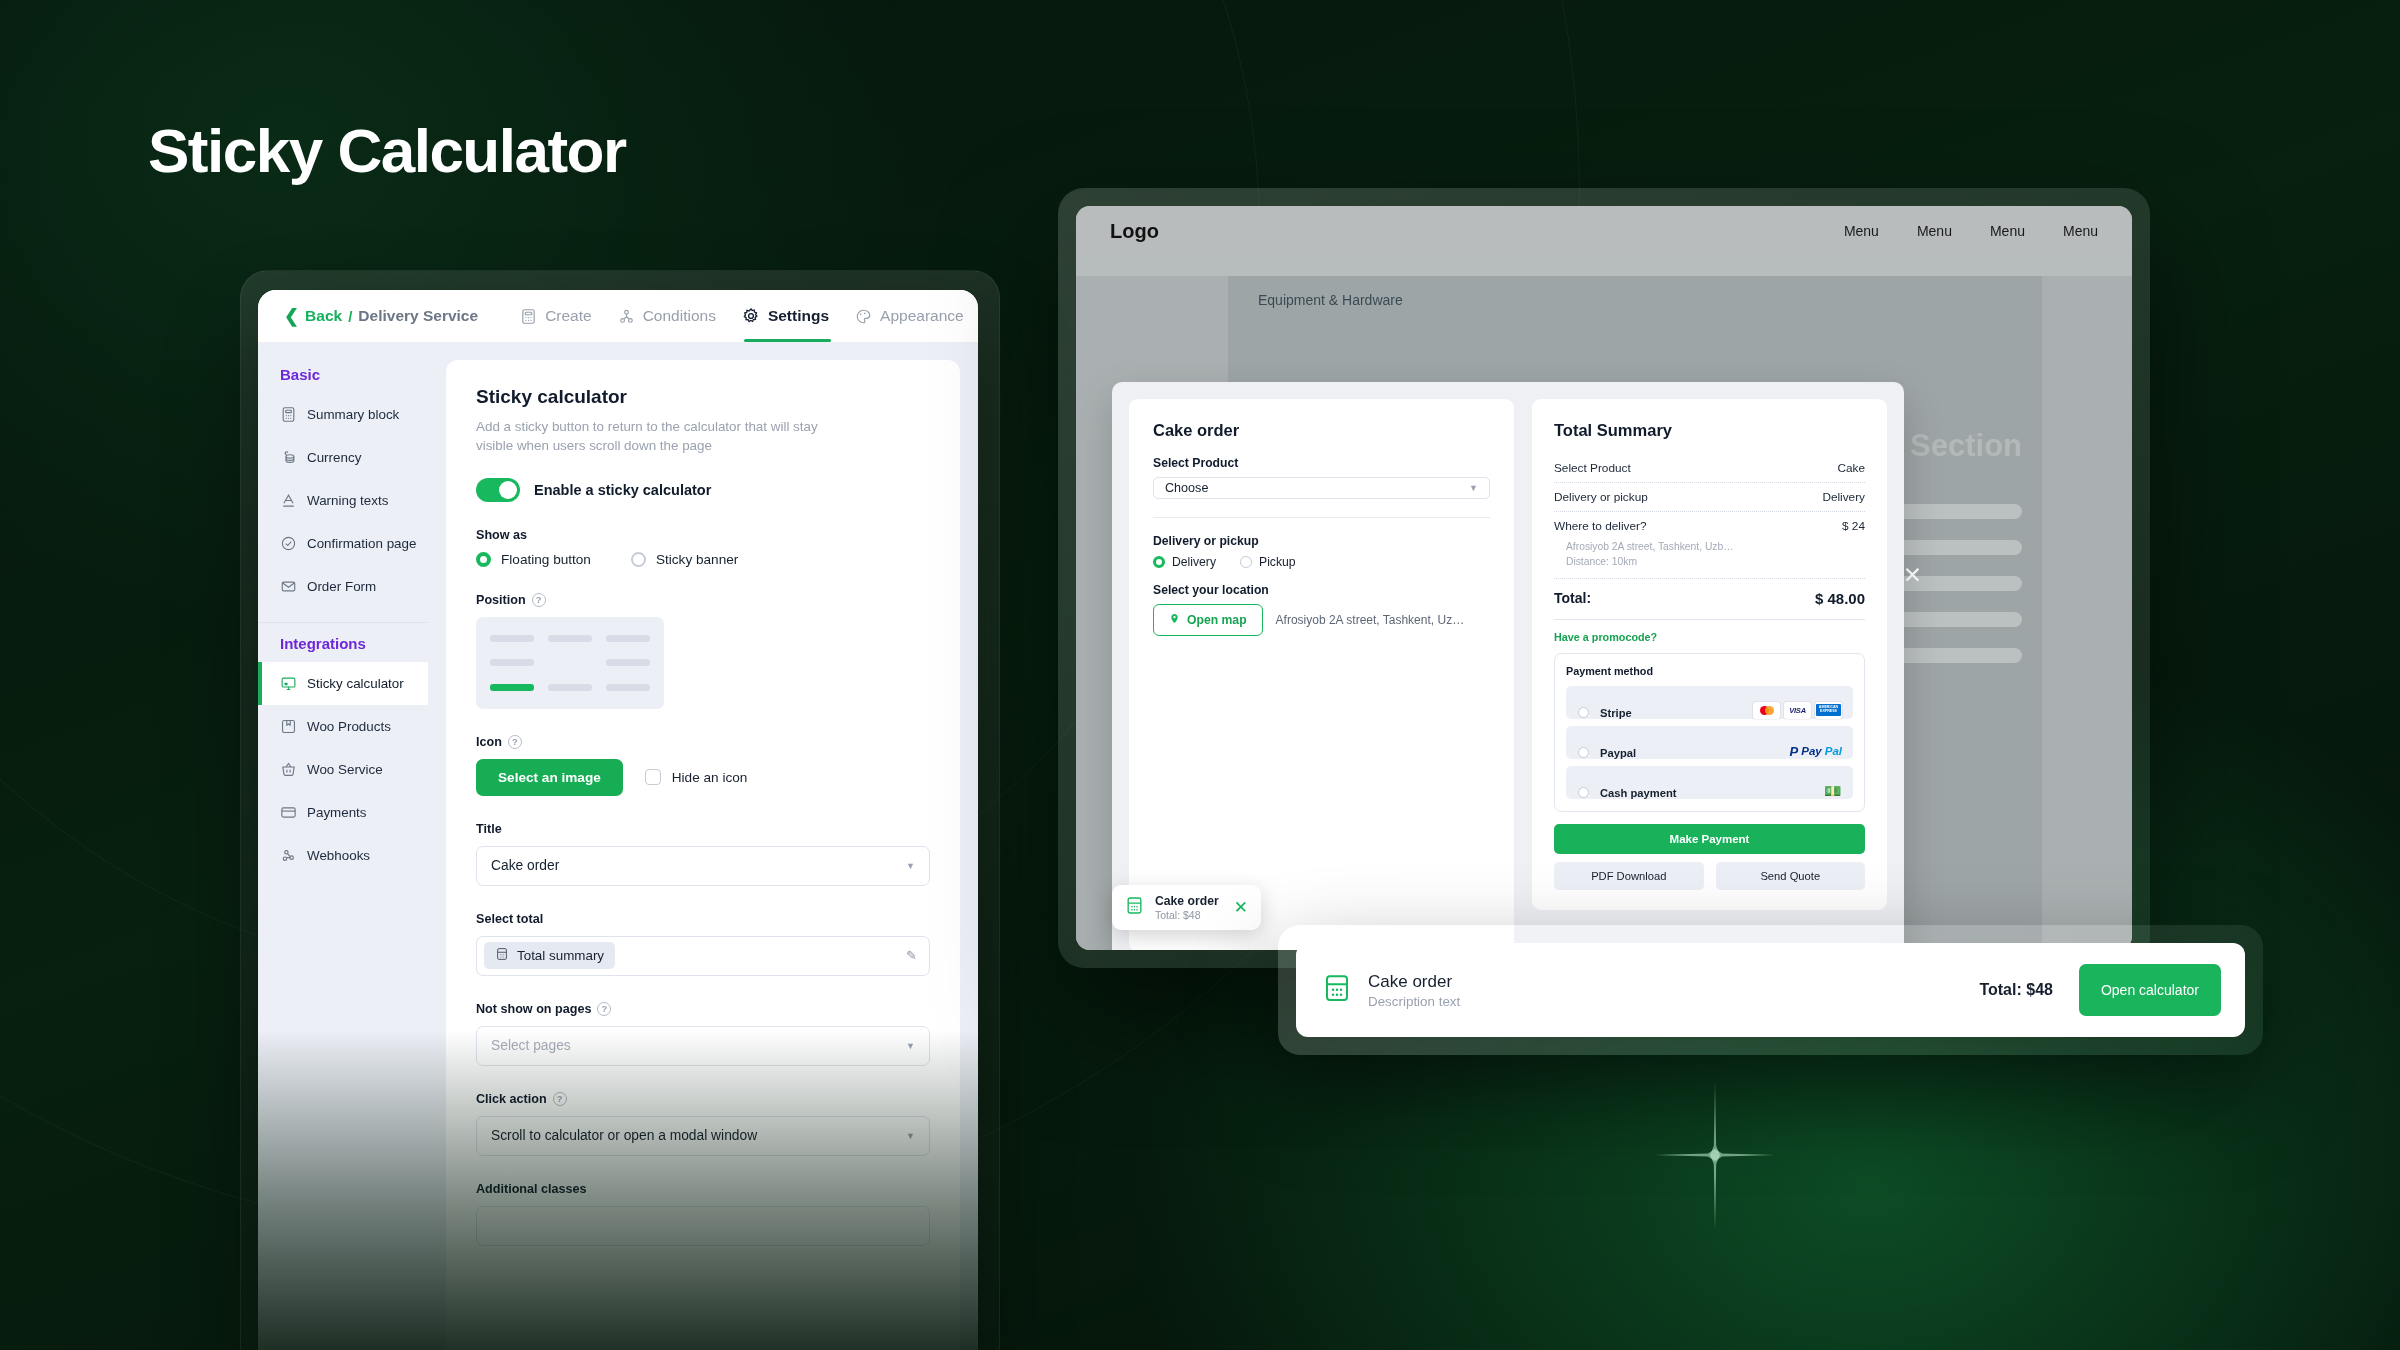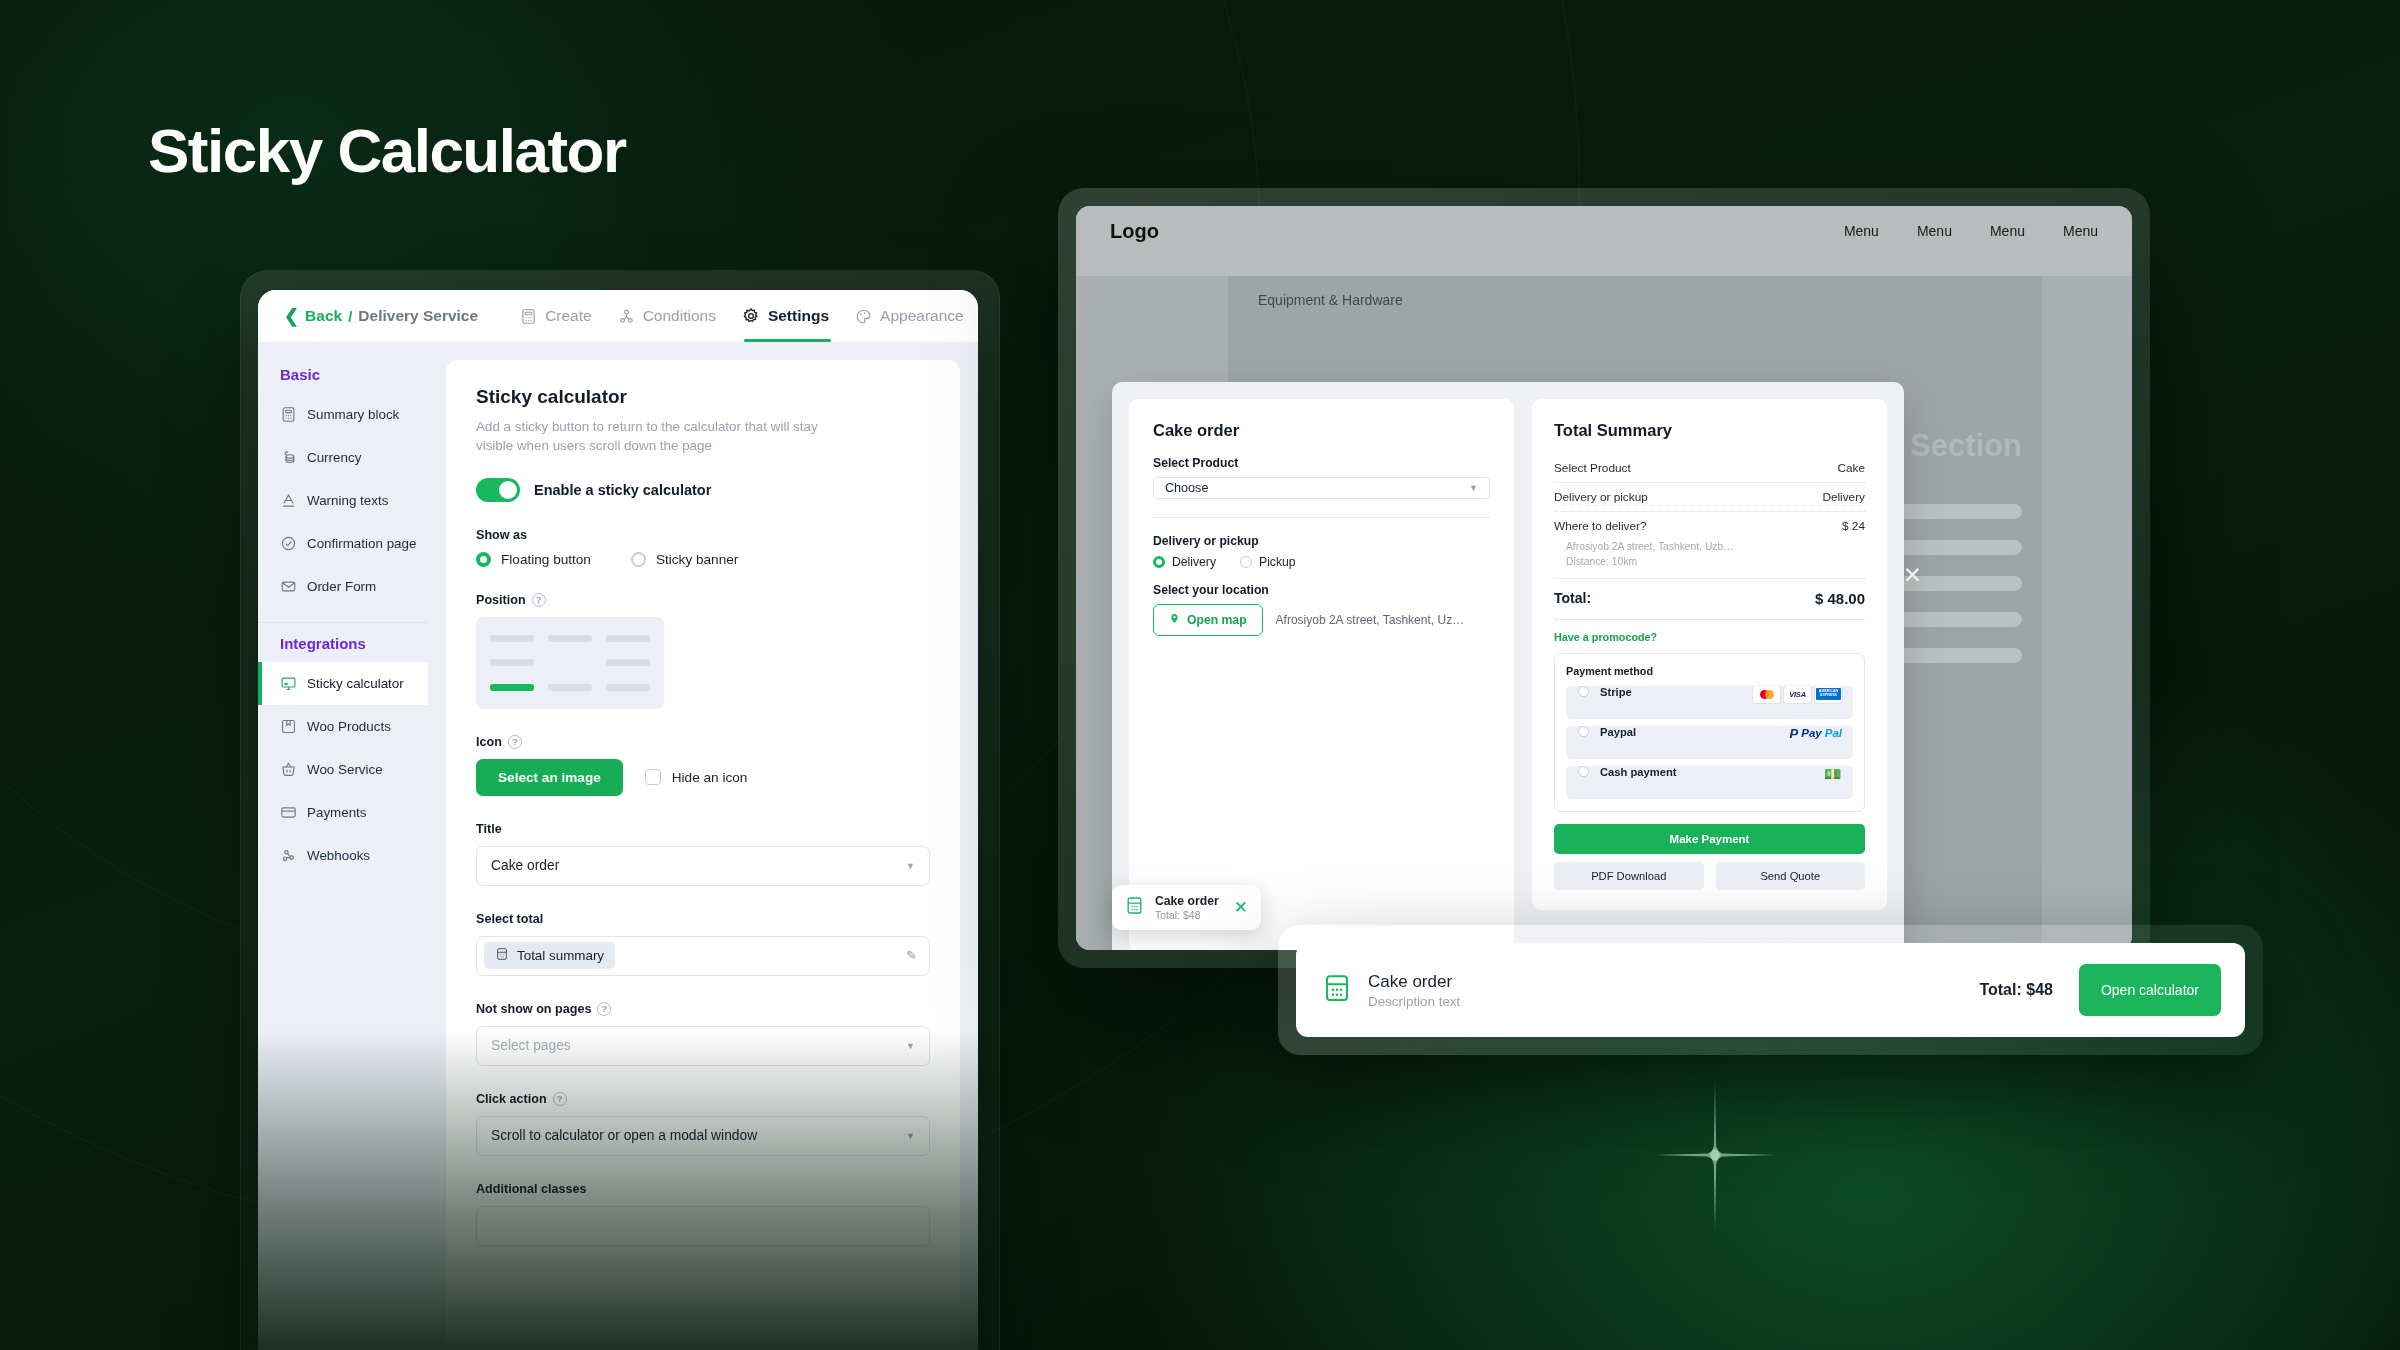--- a/index.html
+++ b/index.html
@@ -341,21 +341,21 @@
   .promo { font-size: 10.8px; color: #17a352; font-weight: 600; padding: 11px 0 10px 0; }
 
   .pay-box {
     border: 1px solid #e2e6ee; border-radius: 7px;
     padding: 11px 11px 12px 11px;
   }
   .pay-title { font-size: 10.8px; font-weight: 700; color: #101b2c; margin-bottom: 9px; }
   .pay-opt {
     background: #eceff5; border-radius: 5px;
     height: 33px; margin-bottom: 7px;
-    display: flex; align-items: flex-start; justify-content: space-between;
+    display: flex; align-items: flex-end; justify-content: space-between;
     padding: 0 11px 0 12px;
   }
   .pay-opt:last-child { margin-bottom: 0; }
   .pay-left { display: flex; align-items: center; gap: 11px; }
   .pay-rdot { width: 11px; height: 11px; border-radius: 50%; border: 1.4px solid #c6ccd6; background: #fff; }
   .pay-name { font-size: 11.2px; font-weight: 700; color: #16202f; }
   .card-logos { display: flex; gap: 4px; align-items: center; }
   .card-chip {
     background: #fff; border-radius: 3px; height: 17px; width: 27px;
     display: flex; align-items: center; justify-content: center;

